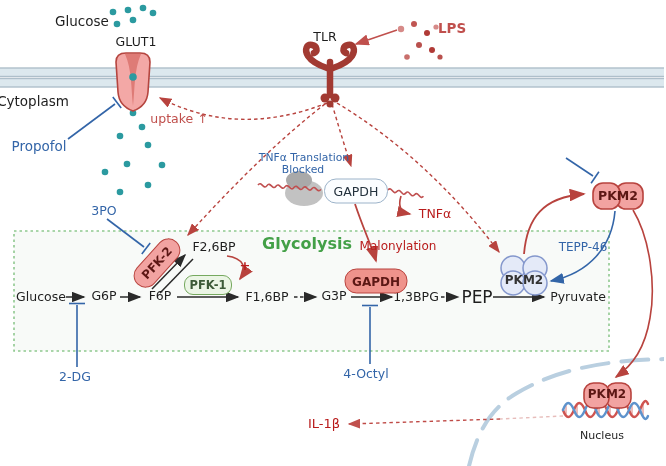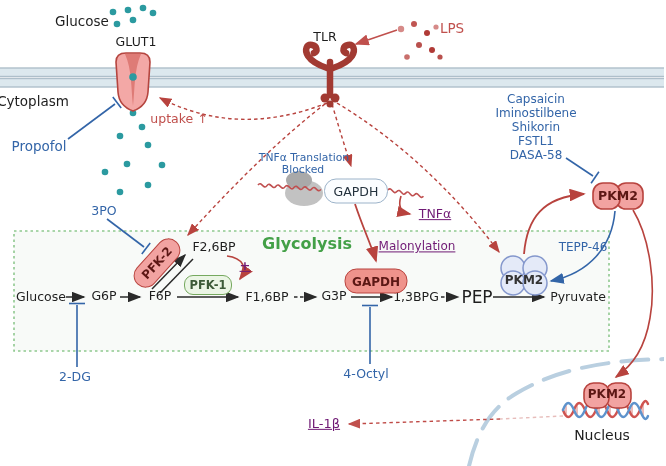--- a/index.html
+++ b/index.html
@@ -1,21 +1,21 @@
 <!DOCTYPE html>
 <html><head>
 <meta charset="utf-8">
 <style>
   html,body{margin:0;padding:0;background:#fff;}
   #stage{position:relative;width:664px;height:466px;background:#ffffff;overflow:hidden;
          font-family:"DejaVu Sans","Liberation Sans",sans-serif;}
   svg{position:absolute;left:0;top:0;}
   .lbl{position:absolute;transform:translate(-50%,-50%);white-space:nowrap;line-height:1.1;
        font-family:"DejaVu Sans","Liberation Sans",sans-serif;color:#1e1e1e;}
-  .red{color:#701a75;text-decoration:underline;}
+  .red{color:#b91c1c;}
   .lred{color:#c0504d;}
   .blue{color:#3365a8;}
   .green{color:#43a047;font-weight:bold;}
   .pill{position:absolute;transform:translate(-50%,-50%);display:flex;align-items:center;
         justify-content:center;border-radius:12px;font-family:"DejaVu Sans","Liberation Sans",sans-serif;
         font-weight:bold;white-space:nowrap;}
   .stack{position:absolute;transform:translate(-50%,0);text-align:center;}
   .stack div{line-height:14px;}
 </style>
 </head>
@@ -163,45 +163,38 @@
 
   <g fill="#f2a3a1" stroke="#b8433e" stroke-width="1.6">
     <rect x="606" y="383" width="25" height="25" rx="9.5"></rect>
     <rect x="584" y="383" width="25" height="25" rx="9.5"></rect>
   </g>
 </svg>
 
 <span class="lbl" style="left:82px;top:21px;font-size:13.5px;">Glucose</span>
 <span class="lbl" style="left:136px;top:42px;font-size:12.5px;">GLUT1</span>
 <span class="lbl" style="left:325px;top:37px;font-size:12.5px;">TLR</span>
-<span class="lbl lred" style="left:452px;top:28px;font-size:13.5px;">LPS</span>
+<span class="lbl lred" style="left:452px;top:28px;font-size:13.5px;font-weight:bold;">LPS</span>
 <span class="lbl" style="left:33px;top:101px;font-size:13.5px;">Cytoplasm</span>
 <span class="lbl blue" style="left:39px;top:146px;font-size:13.5px;">Propofol</span>
 <span class="lbl lred" style="left:179px;top:119px;font-size:12.5px;">uptake ↑</span>
 <span class="lbl blue" style="left:104px;top:211px;font-size:12.5px;">3PO</span>
 <span class="lbl blue" style="left:75px;top:377px;font-size:12.5px;">2-DG</span>
 <span class="lbl blue" style="left:366px;top:374px;font-size:12.5px;">4-Octyl</span>
 <span class="lbl blue" style="left:583px;top:248px;font-size:12px;">TEPP-46</span>
 <span class="lbl blue" style="left:304px;top:158px;font-size:10.8px;">TNFα Translation</span>
 <span class="lbl blue" style="left:303px;top:170px;font-size:10.8px;">Blocked</span>
 <span class="lbl red" style="left:435px;top:214px;font-size:12.5px;">TNFα</span>
-<span class="lbl red" style="left:417px;top:247px;font-size:12px;">Malonylation</span>
+<span class="lbl red" style="left:398px;top:247px;font-size:12px;">Malonylation</span>
 <span class="lbl red" style="left:324px;top:424px;font-size:13px;">IL-1β</span>
-<span class="lbl" style="left:602px;top:436px;font-size:14px;">Nucleus</span>
+<span class="lbl" style="left:602px;top:436px;font-size:11px;">Nucleus</span>
 <span class="lbl green" style="left:307px;top:244px;font-size:16px;">Glycolysis</span>
 <span class="lbl" style="left:214px;top:247px;font-size:12.5px;">F2,6BP</span>
 <span class="lbl red" style="left:245px;top:266px;font-size:13px;font-weight:bold;">+</span>
 
-<div class="stack" style="left:536px;top:92px;font-size:12px;color:#3365a8;">
-  <div>Capsaicin</div>
-  <div>Iminostilbene</div>
-  <div>Shikorin</div>
-  <div>FSTL1</div>
-  <div>DASA-58</div>
-</div>
 
 <span class="lbl" style="left:41px;top:297px;font-size:12.5px;font-weight:500;">Glucose</span>
 <span class="lbl" style="left:104px;top:296px;font-size:12.5px;font-weight:500;">G6P</span>
 <span class="lbl" style="left:160px;top:296px;font-size:12.5px;font-weight:400;">F6P</span>
 <span class="lbl" style="left:267px;top:297px;font-size:12.5px;font-weight:500;">F1,6BP</span>
 <span class="lbl" style="left:334px;top:296px;font-size:12.5px;font-weight:500;">G3P</span>
 <span class="lbl" style="left:416px;top:297px;font-size:12.5px;font-weight:500;">1,3BPG</span>
 <span class="lbl" style="left:477px;top:297px;font-size:17px;font-weight:500;">PEP</span>
 <span class="lbl" style="left:578px;top:297px;font-size:12.5px;font-weight:500;">Pyruvate</span>
 

